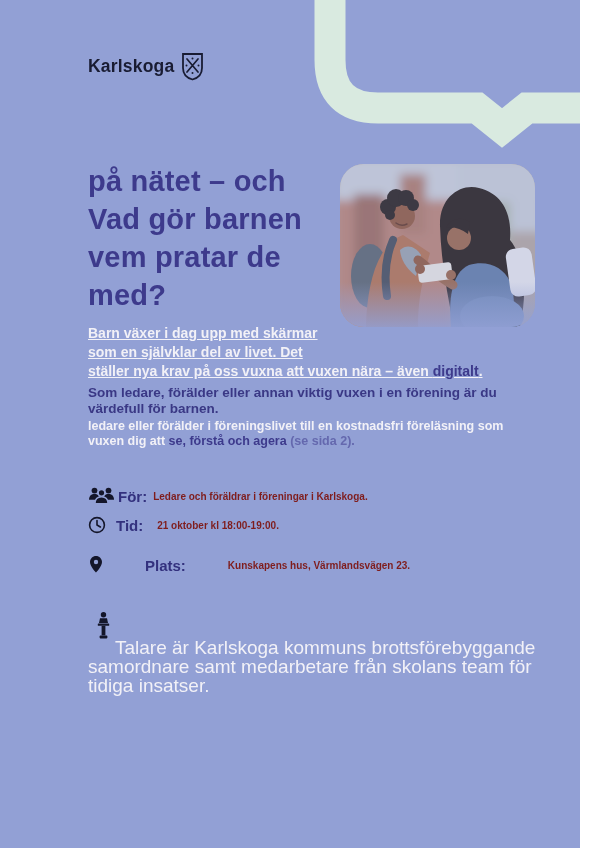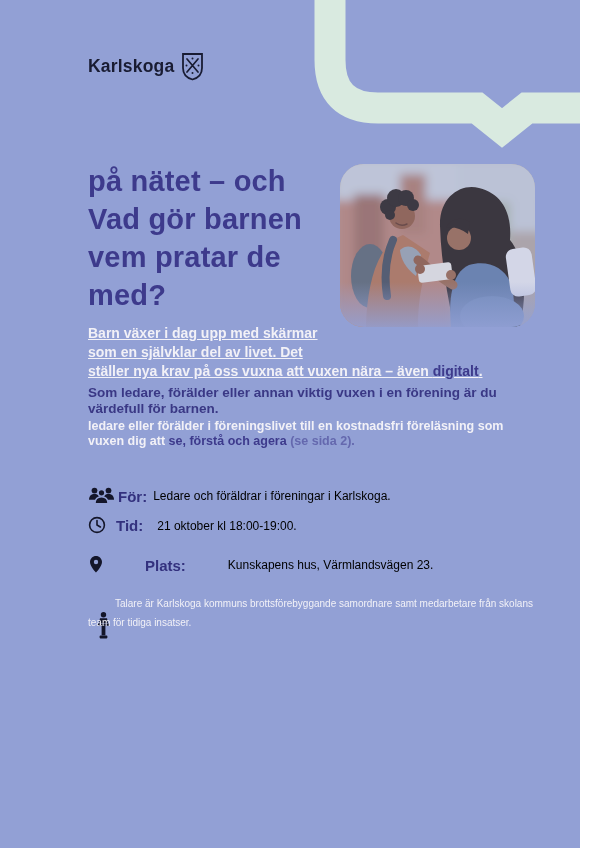--- a/index.html
+++ b/index.html
@@ -28,31 +28,31 @@
     font-size:14px;font-weight:bold;color:#F2F1F7;line-height:19px;text-decoration:underline;}
   .hl{color:#3D3A8C;}
   .note{color:#6468AE;}
   
   .invite{position:absolute;left:88px;top:385px;width:450px;}
   .invite .emphasis{font-size:13.5px;font-weight:bold;color:#3A3885;line-height:16px;}
   .invite .body{margin-top:2px;font-size:12.5px;font-weight:bold;color:#F2F1F7;line-height:14.8px;}
   
   .row{position:absolute;left:88px;display:flex;align-items:center;white-space:nowrap;}
   .row .lbl{font-size:15px;font-weight:bold;color:#33317E;}
-  .row .val{font-size:12px;font-weight:normal;color:#000000;margin-left:6px;}
+  .row .val{font-size:10px;font-weight:bold;color:#7f1d1d;margin-left:6px;}
   .ic{display:inline-flex;}
   .row-for{top:486px;}
   .row-tid{top:516px;gap:8px;}
   .row-plats{top:556px;gap:36px;}
   .ic-people{margin-right:3px;margin-bottom:2px;}
   .ic-clock{margin-right:2px;margin-bottom:1px;}
   .ic-pin{margin-left:2px;margin-right:7px;margin-bottom:1px;}
   
-  .speaker{position:absolute;left:88px;top:594px;width:455px;
-    font-size:10px;font-weight:normal;color:#F2F1F7;line-height:19px;text-indent:27px;}
+  .speaker{position:absolute;left:88px;top:638px;width:455px;
+    font-size:19px;font-weight:normal;color:#F2F1F7;line-height:19px;text-indent:27px;}
   .podium{position:absolute;left:97px;top:612px;width:13px;height:27px;}
 </style>
 </head>
 <body>
 
 <div class="poster">
 
   <svg class="bubble" viewBox="0 0 270 155" aria-hidden="true">
     <path d="M 20 -20 L 20 60 Q 20 108 68 108 L 167 108 L 192 128 L 217 108 L 295 108" fill="none" stroke="#D9EAE0" stroke-width="31" stroke-linejoin="miter"></path>
   </svg>

